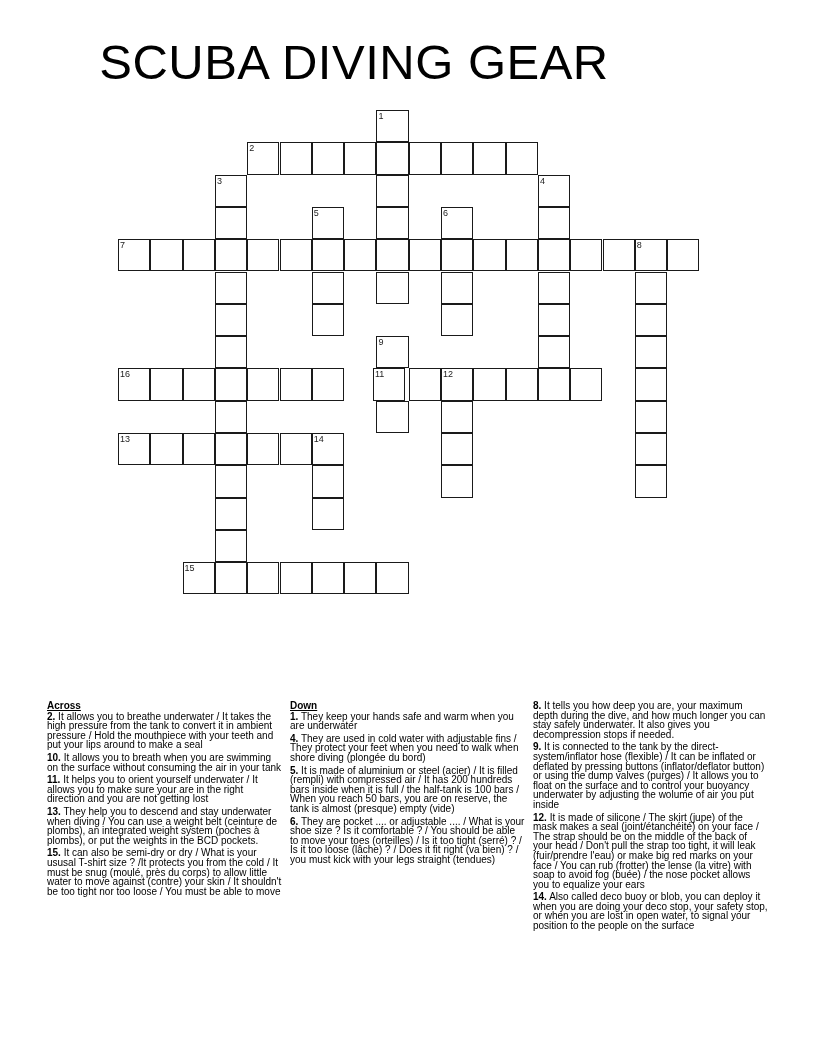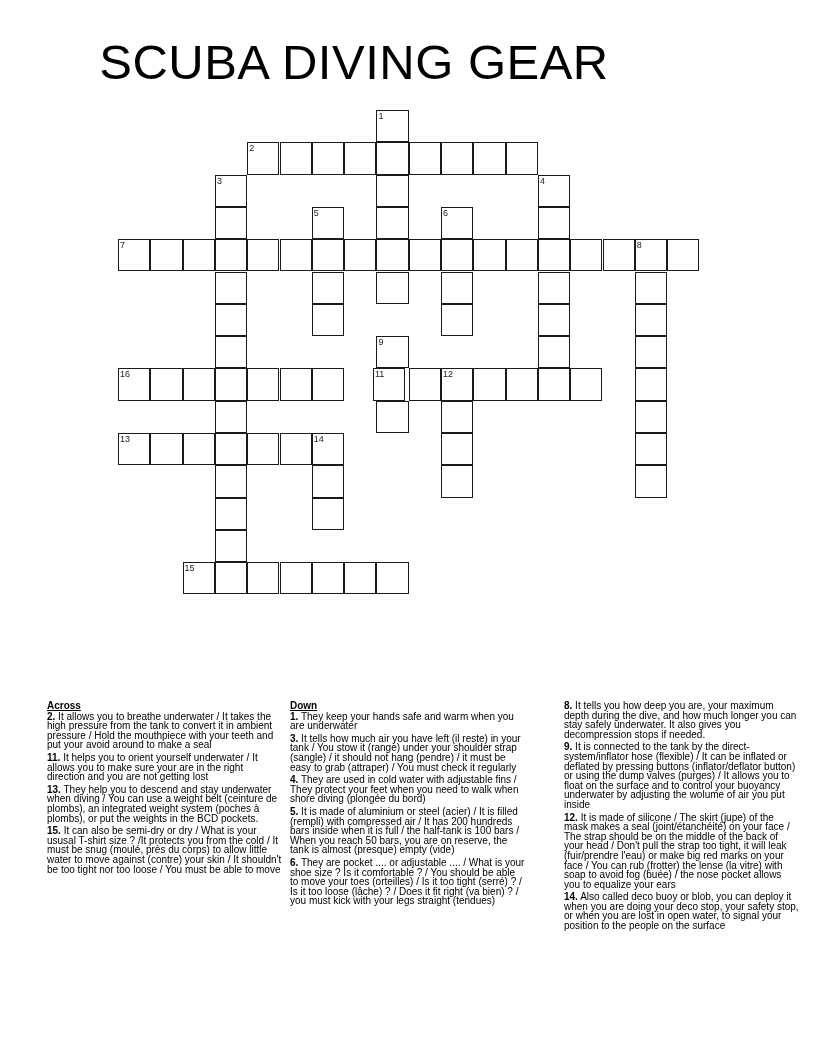--- a/index.html
+++ b/index.html
@@ -4,21 +4,21 @@
 <style>
   html, body { margin: 0; padding: 0; background: #ffffff; }
   body { width: 816px; height: 1056px; position: relative; overflow: hidden; font-family: "Liberation Sans", sans-serif; color: #000; }
   .title { position: absolute; left: 0; width: 708px; top: 34px; text-align: center; font-size: 49px; letter-spacing: 0.5px; font-family: "Liberation Sans", sans-serif; font-weight: normal; }
   .grid { position: absolute; left: 118px; top: 110px; width: 582px; height: 486px; }
   .cell { position: absolute; width: 32.3px; height: 32.3px; box-sizing: border-box; border: 1.6px solid #1a1a1a; background: #fff; }
   .num { position: absolute; left: 1px; top: 0px; font-size: 9px; line-height: 10px; font-family: "Liberation Sans", sans-serif; color: #222; }
   .clues { position: absolute; top: 701px; font-size: 10px; line-height: 9.6px; font-family: "Liberation Sans", sans-serif; }
   .col-a { left: 47px; width: 236px; }
   .col-b { left: 290px; width: 236px; }
-  .col-c { left: 564px; width: 236px; }
+  .col-c { left: 533px; width: 236px; }
   .clue-head { font-weight: bold; text-decoration: underline; margin-bottom: 1px; }
   .clue { margin-bottom: 3px; }
   .clue b { font-weight: bold; }
 </style>
 </head>
 <body>
 
 <div class="title">SCUBA DIVING GEAR</div>
 
 <div class="grid" id="grid">
@@ -142,30 +142,30 @@
     </div>
     <div class="cell" style="left: 129.2px; top: 452.2px;"></div>
     <div class="cell" style="left: 161.5px; top: 452.2px;"></div>
     <div class="cell" style="left: 193.8px; top: 452.2px;"></div>
     <div class="cell" style="left: 226.1px; top: 452.2px;"></div>
     <div class="cell" style="left: 258.4px; top: 452.2px;"></div>
   </div>
 
 <div class="clues col-a">
   <div class="clue-head">Across</div>
-  <div class="clue"><b>2.</b><span> It allows you to breathe underwater / It takes the high pressure from the tank to convert it in ambient pressure / Hold the mouthpiece with your teeth and put your avoid around to make a seal</span></div>
+  <div class="clue"><b>2.</b><span> It allows you to breathe underwater / It takes the high pressure from the tank to convert it in ambient pressure / Hold the mouthpiece with your teeth and put your lips around to make a seal</span></div>
+  <div class="clue"><b>10.</b><span> It allows you to breath when you are swimming on the surface without consuming the air in your tank</span></div>
   <div class="clue"><b>11.</b><span> It helps you to orient yourself underwater / It allows you to make sure your are in the right direction and you are not getting lost</span></div>
   <div class="clue"><b>13.</b><span> They help you to descend and stay underwater when diving / You can use a weight belt (ceinture de plombs), an integrated weight system (poches à plombs), or put the weights in the BCD pockets.</span></div>
   <div class="clue"><b>15.</b><span> It can also be semi-dry or dry / What is your ususal T-shirt size ? /It protects you from the cold / It must be snug (moulé, près du corps) to allow little water to move against (contre) your skin / It shouldn't be too tight nor too loose / You must be able to move</span></div>
 </div>
 
 <div class="clues col-b">
   <div class="clue-head">Down</div>
   <div class="clue"><b>1.</b><span> They keep your hands safe and warm when you are underwater</span></div>
-  <div class="clue"><b>3.</b><span> It tells how much air you have left (il reste) in your tank / You stow it (range) under your shoulder strap (sangle) / it should not hang (pendre) / it must be easy to grab (attraper) / You must check it regularly</span></div>
   <div class="clue"><b>4.</b><span> They are used in cold water with adjustable fins / They protect your feet when you need to walk when shore diving (plongée du bord)</span></div>
   <div class="clue"><b>5.</b><span> It is made of aluminium or steel (acier) / It is filled (rempli) with compressed air / It has 200 hundreds bars inside when it is full / the half-tank is 100 bars / When you reach 50 bars, you are on reserve, the tank is almost (presque) empty (vide)</span></div>
   <div class="clue"><b>6.</b><span> They are pocket .... or adjustable .... / What is your shoe size ? Is it comfortable ? / You should be able to move your toes (orteilles) / Is it too tight (serré) ? / Is it too loose (lâche) ? / Does it fit right (va bien) ? / you must kick with your legs straight (tendues)</span></div>
 </div>
 
 <div class="clues col-c" style="top:701px">
   <div class="clue"><b>8.</b><span> It tells you how deep you are, your maximum depth during the dive, and how much longer you can stay safely underwater. It also gives you decompression stops if needed.</span></div>
   <div class="clue"><b>9.</b><span> It is connected to the tank by the direct-system/inflator hose (flexible) / It can be inflated or deflated by pressing buttons (inflator/deflator button) or using the dump valves (purges) / It allows you to float on the surface and to control your buoyancy underwater by adjusting the wolume of air you put inside</span></div>
   <div class="clue"><b>12.</b><span> It is made of silicone / The skirt (jupe) of the mask makes a seal (joint/étanchéité) on your face / The strap should be on the middle of the back of your head / Don't pull the strap too tight, it will leak (fuir/prendre l'eau) or make big red marks on your face / You can rub (frotter) the lense (la vitre) with soap to avoid fog (buée) / the nose pocket allows you to equalize your ears</span></div>
   <div class="clue"><b>14.</b><span> Also called deco buoy or blob, you can deploy it when you are doing your deco stop, your safety stop, or when you are lost in open water, to signal your position to the people on the surface</span></div>

